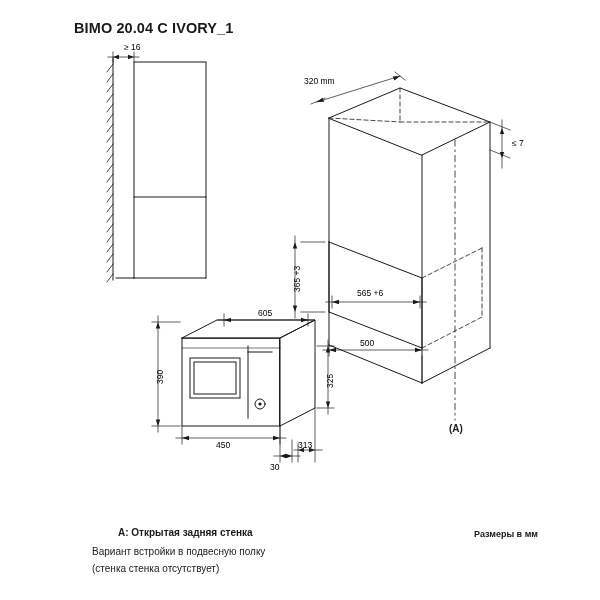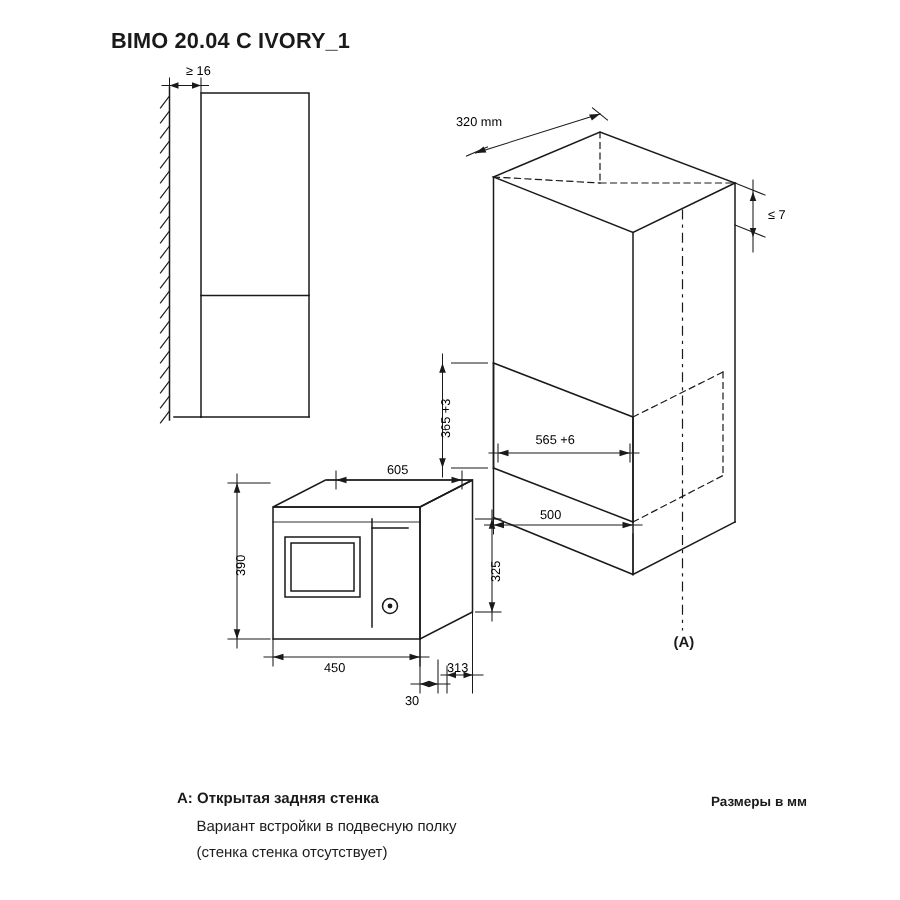--- a/index.html
+++ b/index.html
@@ -46,21 +46,20 @@
   .note-head {
     position: absolute;
     font-size: 10px;
     font-weight: bold;
     white-space: nowrap;
   }
   .note-line {
     position: absolute;
     font-size: 10px;
     white-space: nowrap;
-    margin-left: 39px;
   }
   .units {
     position: absolute;
     font-size: 9px;
     font-weight: bold;
     white-space: nowrap;
   }
   .aflag {
     position: absolute;
     font-size: 10px;

